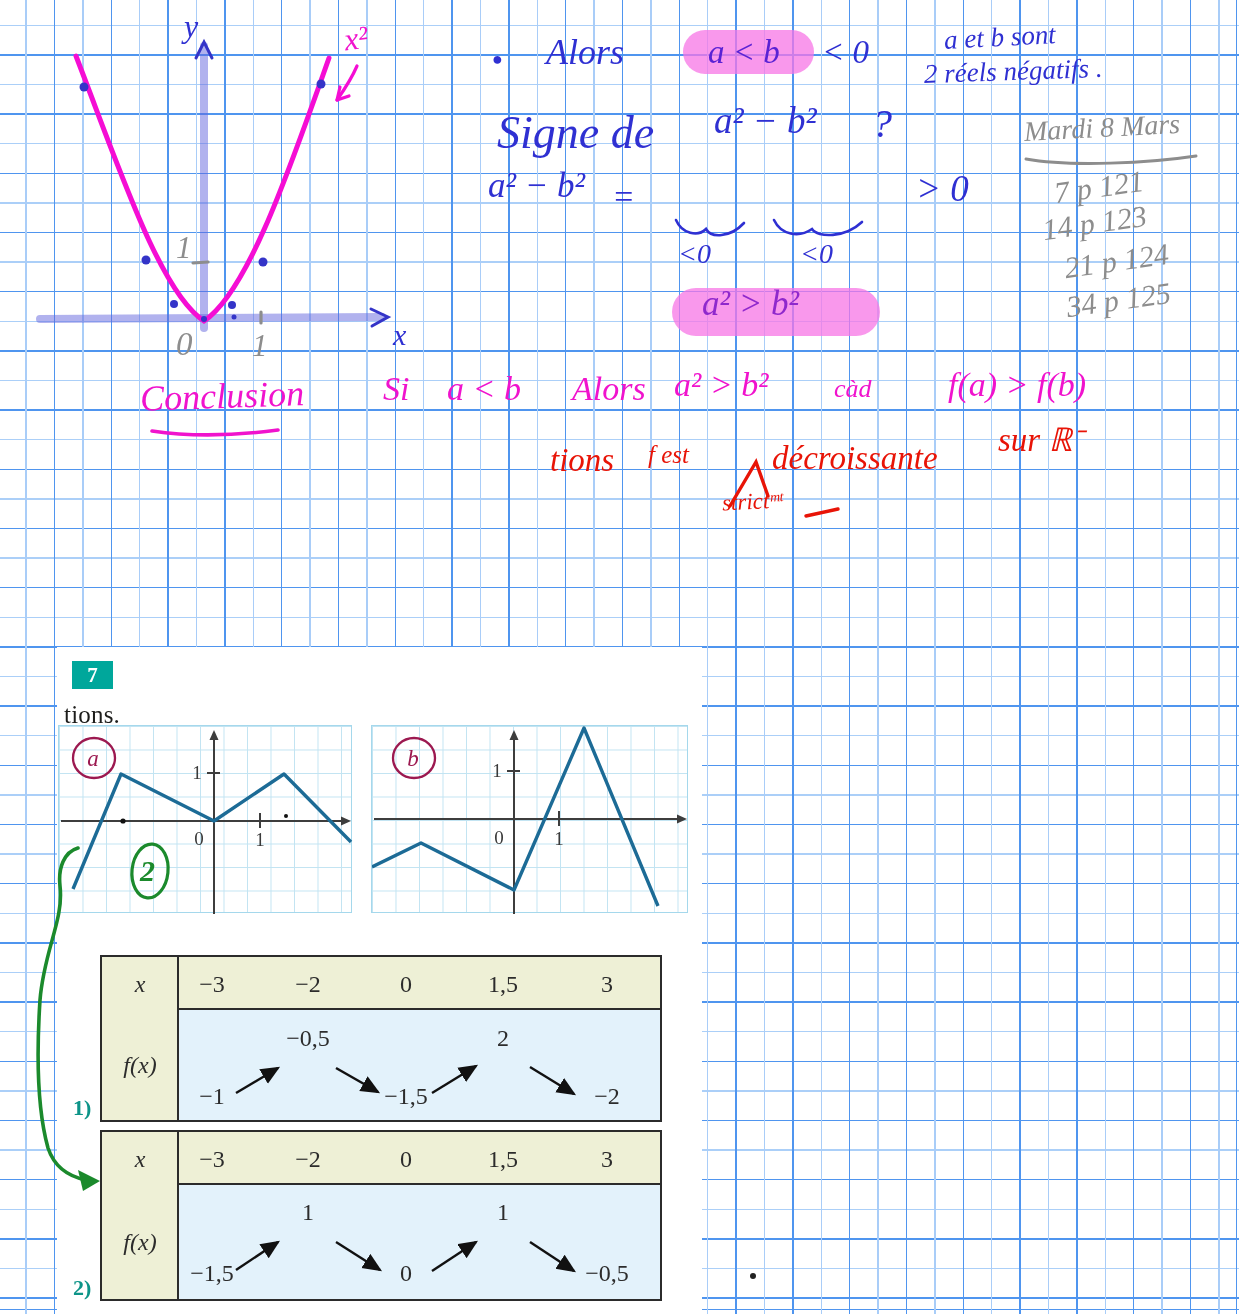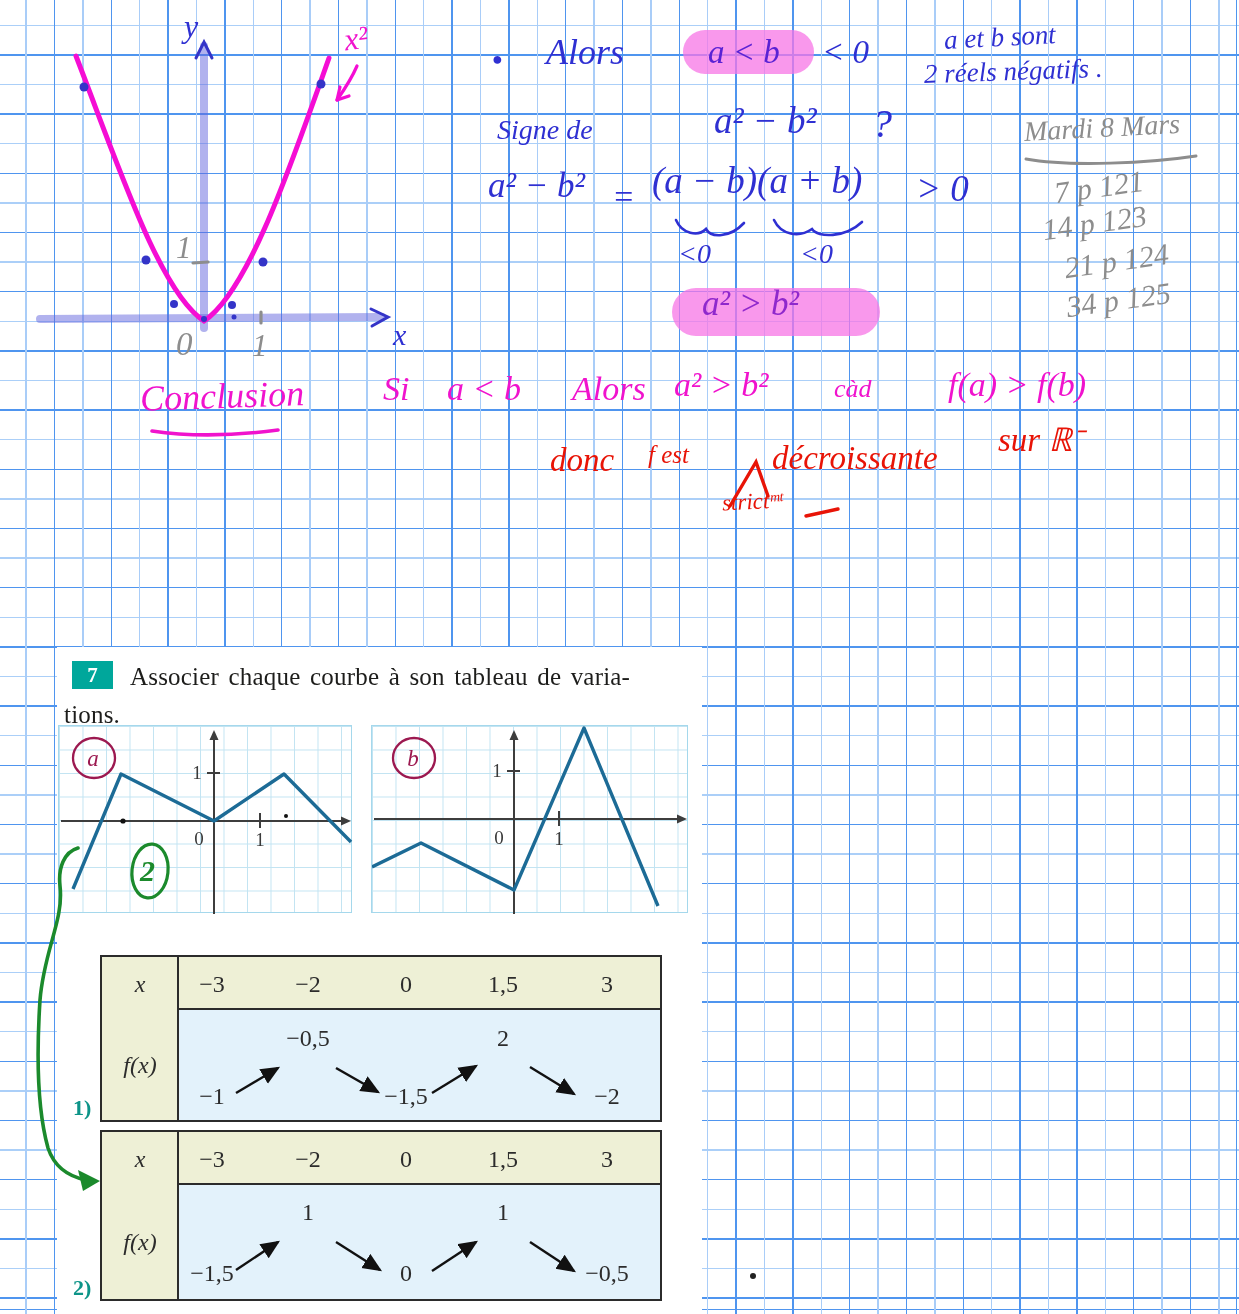--- a/index.html
+++ b/index.html
@@ -94,57 +94,55 @@
   <span class="hw c-gray" style="left:176px;top:328px;font-size:33px">0</span>
   <span class="hw c-gray" style="left:252px;top:330px;font-size:31px">1</span>
 
   <span class="hw c-blue" style="left:492px;top:50px;font-size:18px">●</span>
   <span class="hw c-blue" style="left:546px;top:34px;font-size:36px">Alors</span>
   <span class="hw c-pur" style="left:708px;top:36px;font-size:33px">a &lt; b</span>
   <span class="hw c-blue" style="left:822px;top:36px;font-size:33px">&lt; 0</span>
   <span class="hw c-blue" style="left:944px;top:24px;font-size:27px;transform:rotate(-3deg)">a et b sont</span>
   <span class="hw c-blue" style="left:924px;top:58px;font-size:27px;transform:rotate(-2deg)">2 réels négatifs .</span>
 
-  <span class="hw c-blue" style="left:497px;top:116px;font-size:28px">Signe de</span>
+  <span class="hw c-blue" style="left:497px;top:110px;font-size:46px">Signe de</span>
   <span class="hw c-blue" style="left:714px;top:102px;font-size:37px">a² − b²</span>
   <span class="hw c-blue" style="left:872px;top:104px;font-size:40px">?</span>
 
   <span class="hw c-blue" style="left:488px;top:168px;font-size:35px">a² − b²</span>
   <span class="hw c-blue" style="left:612px;top:180px;font-size:34px">=</span>
-  <span class="hw c-blue" style="left:652px;top:162px;font-size:37px">(a − b)(a + b)</span>
   <span class="hw c-blue" style="left:916px;top:170px;font-size:37px">&gt; 0</span>
   <span class="hw c-blue" style="left:678px;top:240px;font-size:28px">&lt;0</span>
   <span class="hw c-blue" style="left:800px;top:240px;font-size:28px">&lt;0</span>
   <span class="hw c-pur2" style="left:702px;top:286px;font-size:35px">a² &gt; b²</span>
 
   <span class="hw c-gray" style="left:1024px;top:114px;font-size:28px;transform:rotate(-3deg)">Mardi 8 Mars</span>
   <span class="hw c-gray" style="left:1054px;top:172px;font-size:30px;transform:rotate(-8deg)">7 p 121</span>
   <span class="hw c-gray" style="left:1042px;top:208px;font-size:30px;transform:rotate(-8deg)">14 p 123</span>
   <span class="hw c-gray" style="left:1064px;top:246px;font-size:30px;transform:rotate(-8deg)">21 p 124</span>
   <span class="hw c-gray" style="left:1066px;top:285px;font-size:30px;transform:rotate(-8deg)">34 p 125</span>
 
   <span class="hw c-mag" style="left:140px;top:378px;font-size:36px;transform:rotate(-2deg)">Conclusion</span>
   <span class="hw c-mag" style="left:383px;top:372px;font-size:34px">Si</span>
   <span class="hw c-mag" style="left:447px;top:372px;font-size:34px">a &lt; b</span>
   <span class="hw c-mag" style="left:572px;top:372px;font-size:34px">Alors</span>
   <span class="hw c-mag" style="left:674px;top:368px;font-size:34px">a² &gt; b²</span>
   <span class="hw c-mag" style="left:834px;top:376px;font-size:26px">càd</span>
   <span class="hw c-mag" style="left:948px;top:368px;font-size:34px">f(a) &gt; f(b)</span>
 
-  <span class="hw c-red" style="left:550px;top:444px;font-size:33px">donc</span>
+  <span class="hw c-red" style="left:550px;top:444px;font-size:33px">tions</span>
   <span class="hw c-red" style="left:648px;top:442px;font-size:25px">f est</span>
   <span class="hw c-red" style="left:772px;top:442px;font-size:33px">décroissante</span>
   <span class="hw c-red" style="left:998px;top:424px;font-size:33px">sur ℝ⁻</span>
   <span class="hw c-red" style="left:722px;top:490px;font-size:23px;transform:rotate(-3deg)">strictᵐᵗ</span>
 
   <div class="book">
     <div class="badge">
         <span>7</span>
       </div>
-    <span class="title" style="left:73px;top:16px">Associer chaque courbe à son tableau de varia-</span>
     <span class="title" style="left:7px;top:54px">tions.</span>
 
     <div class="gpanel" style="left:1px;top:78px;width:294px;height:188px">
       <svg width="294" height="188" viewBox="0 0 294 188" style="position:absolute;left:0;top:0">
         <line x1="2" y1="95" x2="286" y2="95" stroke="#3d3d3d" stroke-width="2"></line>
         <line x1="155" y1="188" x2="155" y2="10" stroke="#3d3d3d" stroke-width="2"></line>
         <polygon points="292,95 282,90.5 282,99.5" fill="#3d3d3d"></polygon>
         <polygon points="155,4 150.5,14 159.5,14" fill="#3d3d3d"></polygon>
         <line x1="148" y1="47" x2="161" y2="47" stroke="#3d3d3d" stroke-width="2"></line>
         <line x1="201" y1="87" x2="201" y2="102" stroke="#3d3d3d" stroke-width="2"></line>

